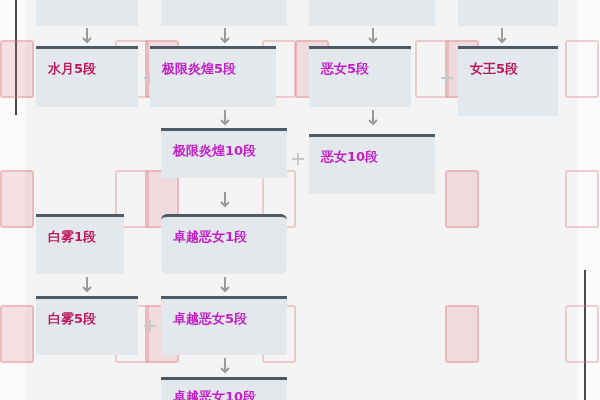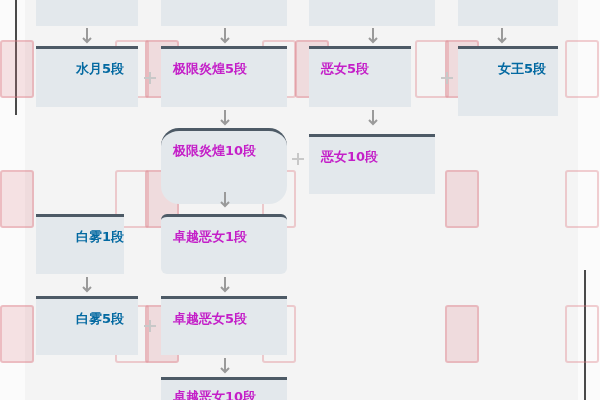--- a/index.html
+++ b/index.html
@@ -14,21 +14,21 @@
   .box {
     position:absolute; background:#e3e8ec;
     border-top:3px solid #4d5a66;
     box-sizing:border-box;
   }
   .box.top { border-top:none; }
   .box-label {
     position:absolute; left:12px; top:11px;
     font-size:13px; font-weight:bold; white-space:nowrap; letter-spacing:0;
   }
-  .c-blue { color:#0369a1;margin-left:28px; }
+  .c-blue { color:#be185d; }
   .c-magenta { color:#c41fc8; }
   .arrow {
     position:absolute; width:10px; height:16px;
   }
   .arrow svg { display:block; }
   .plus {
     position:absolute; width:14px; height:14px;
   }
   .wm {
     position:absolute; width:34px; height:58px;
@@ -96,21 +96,21 @@
     </svg>
   </div>
 
 <div class="box" style="left:36px;top:46px;width:102px;height:61px;">
   <span class="box-label c-blue">水月5段</span>
 </div>
 <div class="plus" style="left:143px;top:70px;"><svg width="14" height="14">
       <line x1="7" y1="1" x2="7" y2="13" stroke="#c8c8c8" stroke-width="2"></line>
       <line x1="1" y1="7" x2="13" y2="7" stroke="#c8c8c8" stroke-width="2"></line>
     </svg></div>
-<div class="box" style="left:161px;top:46px;width:126px;height:61px;">
+<div class="box" style="left:150px;top:46px;width:126px;height:61px;">
   <span class="box-label c-magenta">极限炎煌5段</span>
 </div>
 <div class="box" style="left:309px;top:46px;width:102px;height:61px;">
   <span class="box-label c-magenta">恶女5段</span>
 </div>
 <div class="plus" style="left:440px;top:70px;"><svg width="14" height="14">
       <line x1="7" y1="1" x2="7" y2="13" stroke="#c8c8c8" stroke-width="2"></line>
       <line x1="1" y1="7" x2="13" y2="7" stroke="#c8c8c8" stroke-width="2"></line>
     </svg></div>
 <div class="box" style="left:458px;top:46px;width:100px;height:70px;">
@@ -123,21 +123,21 @@
       <polyline points="1,10 5,14 9,10" fill="none" stroke="#9a9a9a" stroke-width="2"></polyline>
     </svg>
   </div>
 <div class="arrow" style="left:368px;top:110px;">
     <svg width="10" height="16">
       <line x1="5" y1="0" x2="5" y2="14" stroke="#9a9a9a" stroke-width="2"></line>
       <polyline points="1,10 5,14 9,10" fill="none" stroke="#9a9a9a" stroke-width="2"></polyline>
     </svg>
   </div>
 
-<div class="box" style="left:161px;top:128px;width:126px;height:76px;border-radius:18px;">
+<div class="box" style="left:161px;top:128px;width:126px;height:50px;">
   <span class="box-label c-magenta">极限炎煌10段</span>
 </div>
 <div class="plus" style="left:291px;top:151px;"><svg width="14" height="14">
       <line x1="7" y1="1" x2="7" y2="13" stroke="#c8c8c8" stroke-width="2"></line>
       <line x1="1" y1="7" x2="13" y2="7" stroke="#c8c8c8" stroke-width="2"></line>
     </svg></div>
 <div class="box" style="left:309px;top:134px;width:126px;height:60px;">
   <span class="box-label c-magenta">恶女10段</span>
 </div>
 

